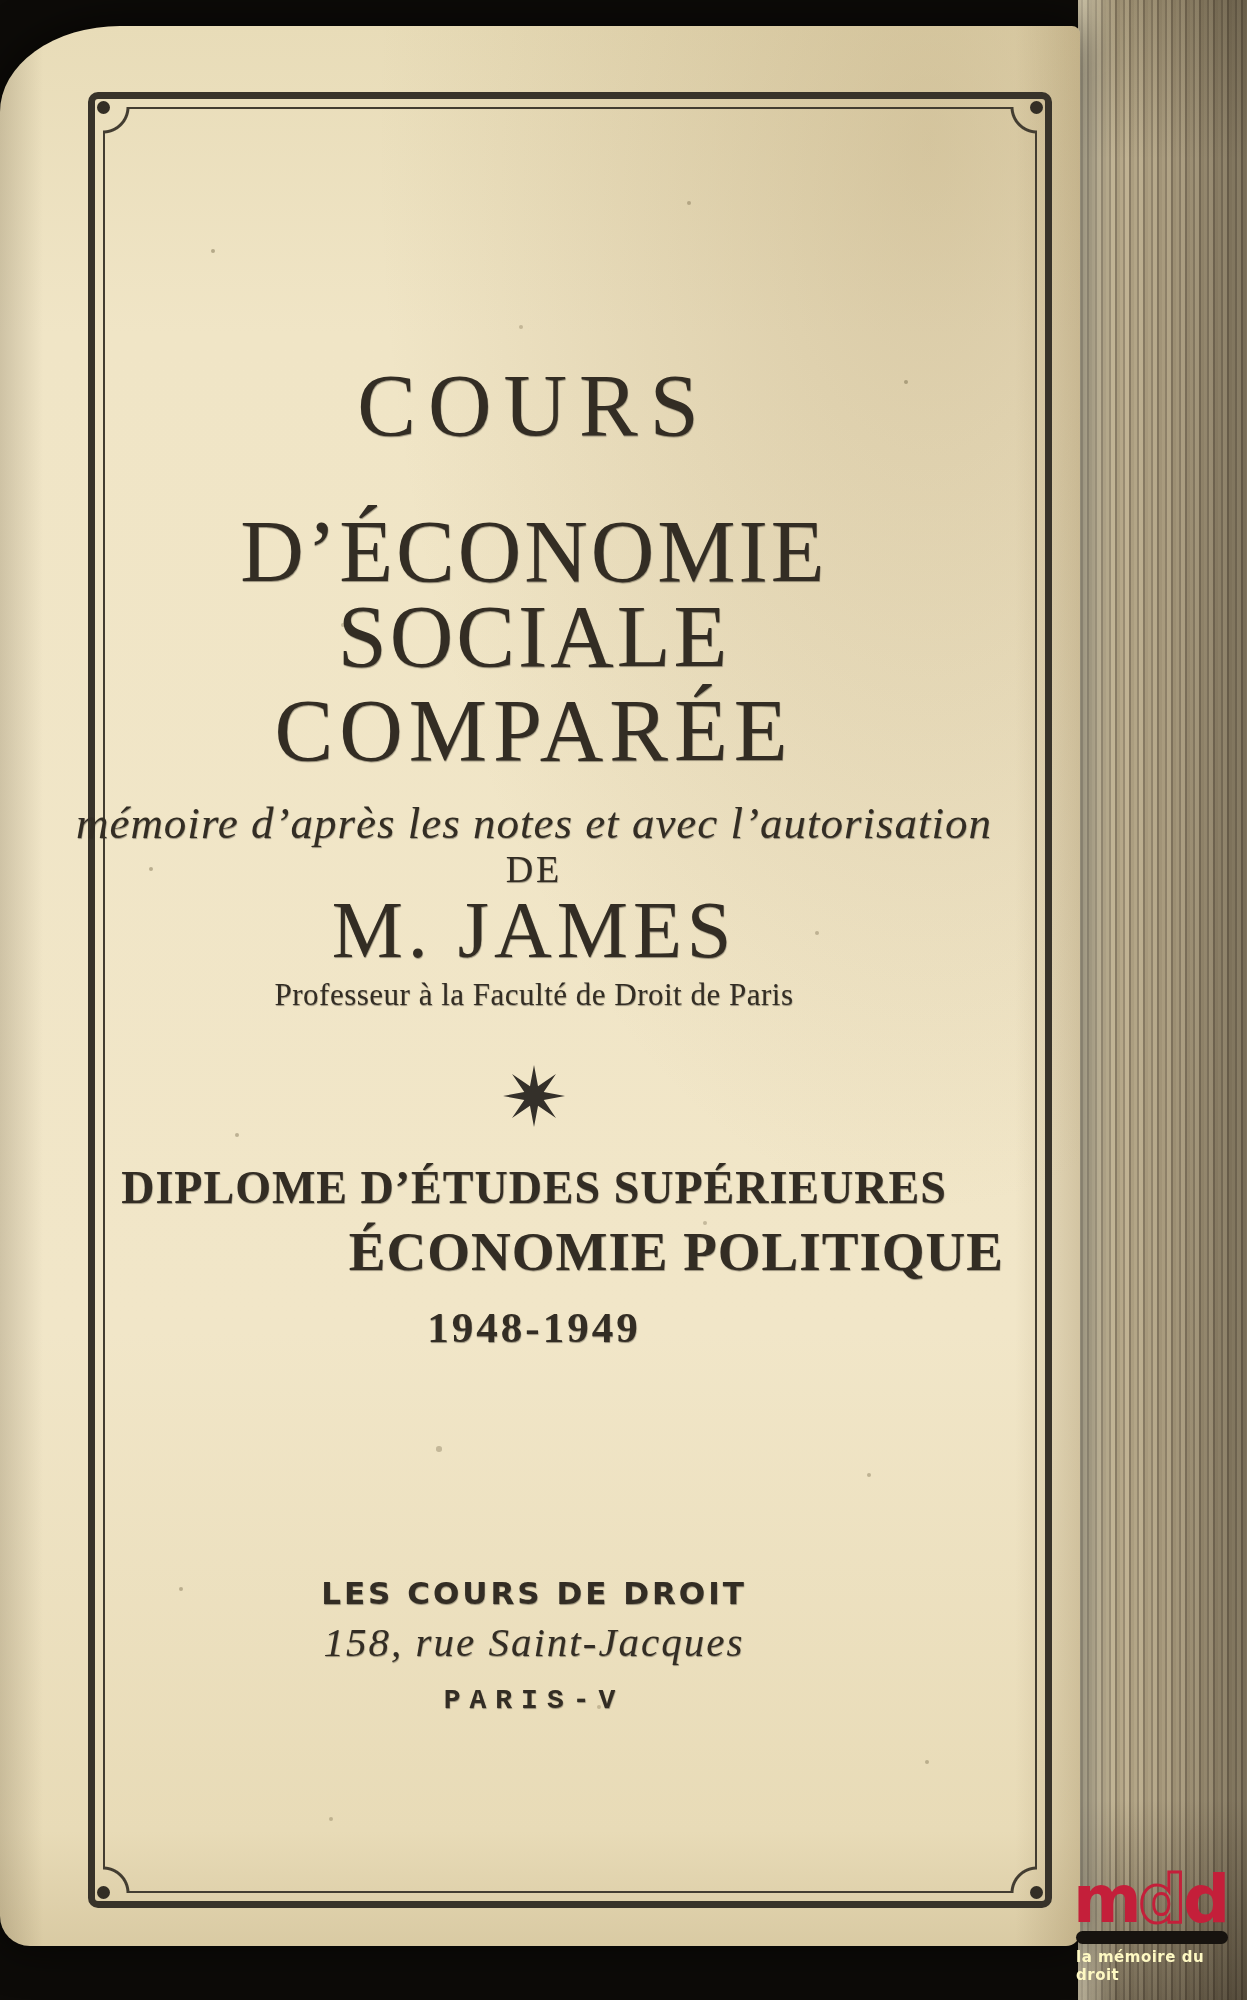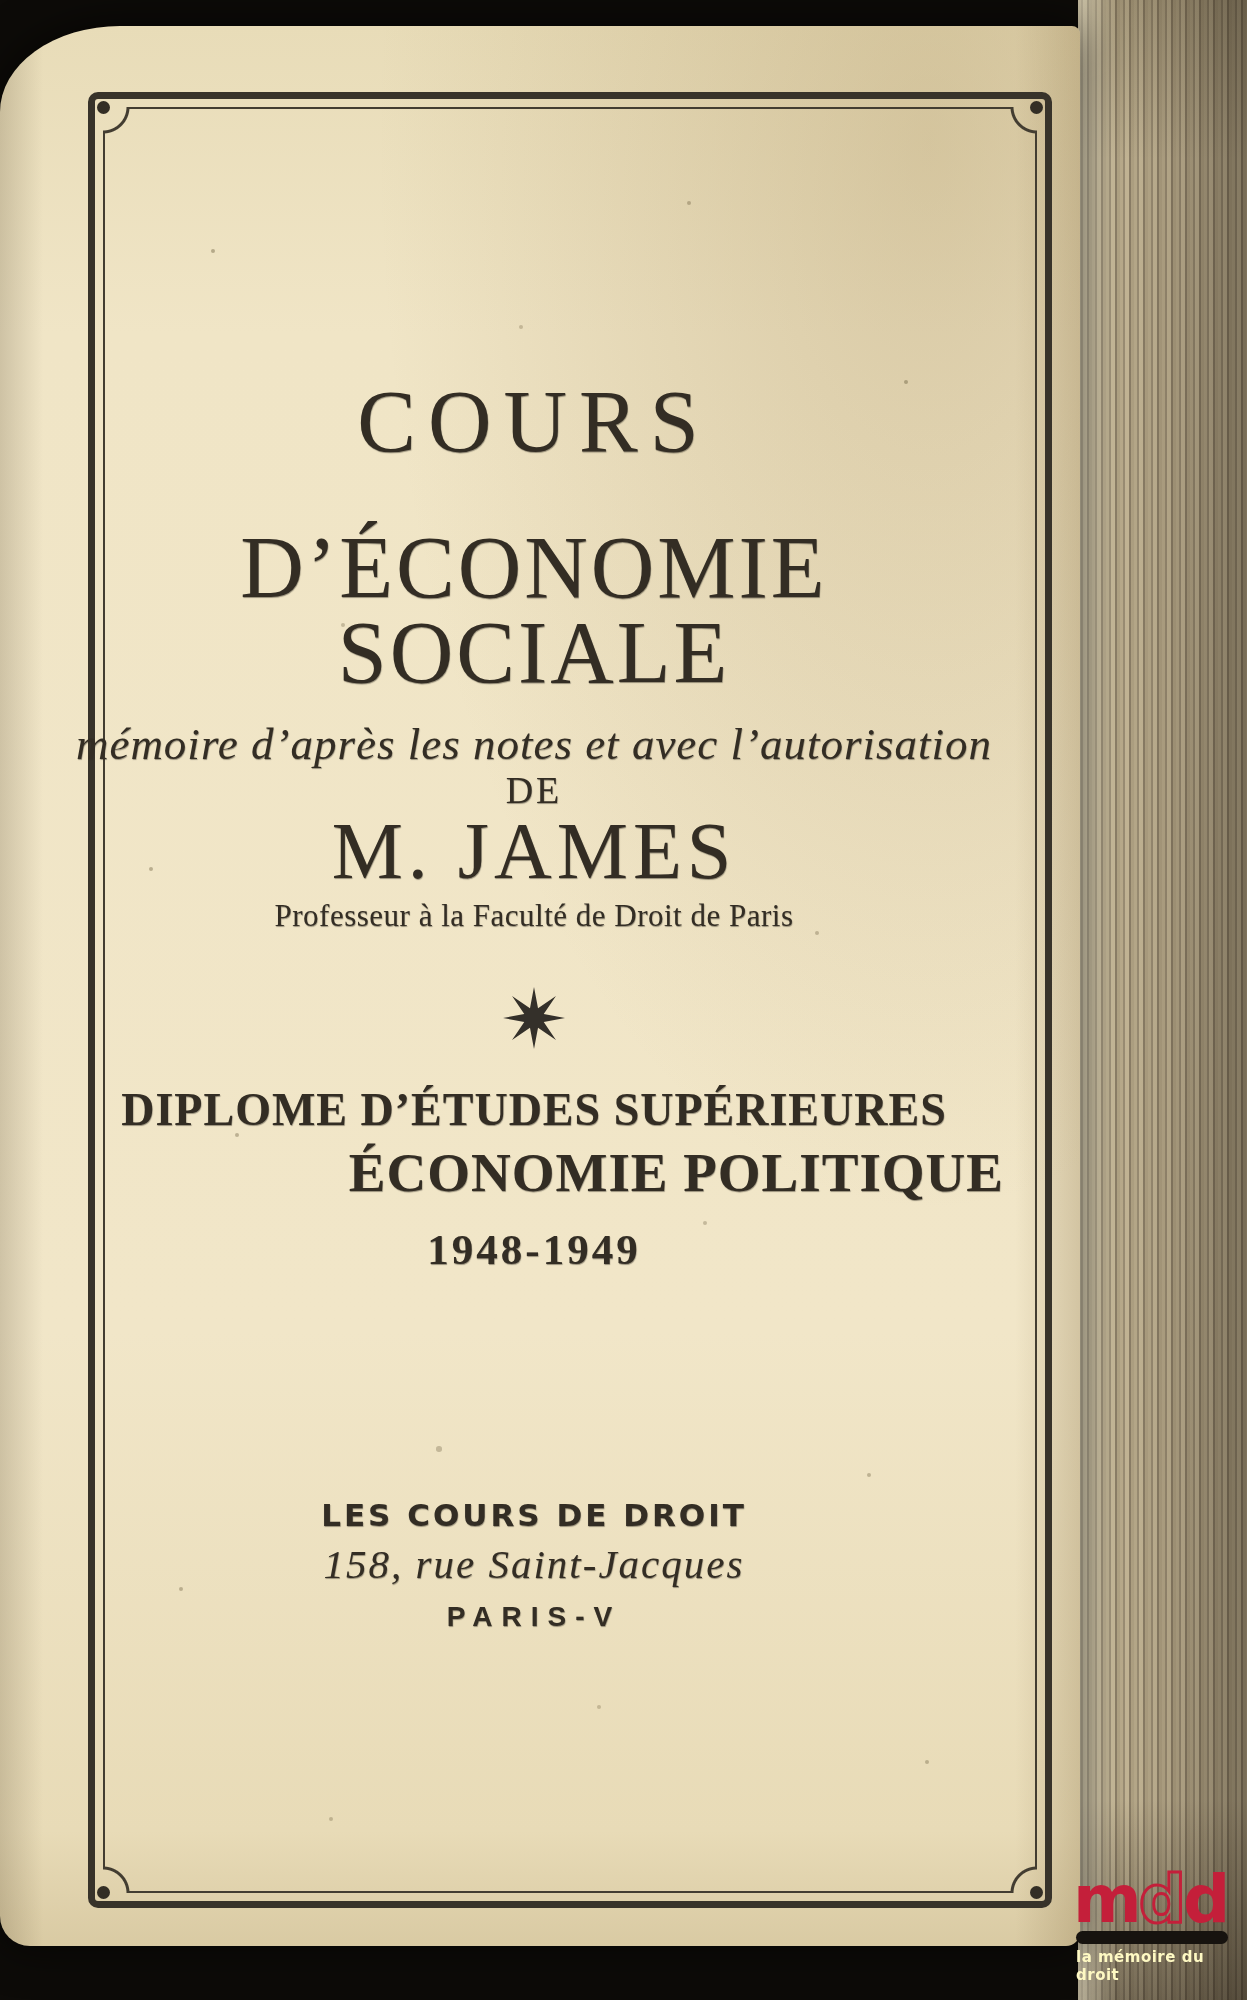--- a/index.html
+++ b/index.html
@@ -57,40 +57,40 @@
   .fi-bottom{bottom:0;left:26px;right:26px;height:2px;}
   .fi-left{left:0;top:26px;bottom:26px;width:2px;}
   .fi-right{right:0;top:26px;bottom:26px;width:2px;}
   .arc{position:absolute;width:28px;height:28px;}
   .arc-tl{top:0;left:0;background:radial-gradient(circle at top left, rgba(0,0,0,0) 23px, #433d31 24px, #433d31 26px, rgba(0,0,0,0) 27px);}
   .arc-tr{top:0;right:0;background:radial-gradient(circle at top right, rgba(0,0,0,0) 23px, #433d31 24px, #433d31 26px, rgba(0,0,0,0) 27px);}
   .arc-br{bottom:0;right:0;background:radial-gradient(circle at bottom right, rgba(0,0,0,0) 23px, #433d31 24px, #433d31 26px, rgba(0,0,0,0) 27px);}
   .arc-bl{bottom:0;left:0;background:radial-gradient(circle at bottom left, rgba(0,0,0,0) 23px, #433d31 24px, #433d31 26px, rgba(0,0,0,0) 27px);}
   
   .content{
-    position:absolute;left:64px;top:16px;width:940px;text-align:center;
+    position:absolute;left:64px;top:0;width:940px;text-align:center;
     color:#332d24;
     text-shadow:0.5px 0.5px 0.9px rgba(47,42,34,.45);
   }
   .t-main{font-size:88px;line-height:.96;letter-spacing:3px;}
   .t-course{margin-top:338px;letter-spacing:12px;}
   .t-line2{margin-top:62px;}
   .t-line3{margin-top:10px;letter-spacing:6px;}
   .t-sub{margin-top:22px;font-style:italic;font-size:45px;line-height:1.2;letter-spacing:1px;}
   .t-de{font-size:38px;line-height:1;letter-spacing:3px;}
   .t-author{font-size:80px;line-height:1.05;letter-spacing:5px;}
   .t-prof{margin-top:4px;font-size:31px;line-height:1.2;letter-spacing:.5px;}
   .t-star{margin-top:52px;height:62px;}
   .t-star svg{height:62px;width:62px;}
   .t-dip1{margin-top:36px;font-size:46px;font-weight:bold;line-height:1.1;letter-spacing:1px;}
   .t-dip2{margin-top:8px;font-size:55px;font-weight:bold;line-height:1.1;letter-spacing:1px;text-align:right;}
   .t-years{margin-top:22px;font-size:43px;font-weight:bold;line-height:1.1;letter-spacing:3px;}
   .t-pub{margin-top:225px;font-family:"DejaVu Sans", sans-serif;font-size:31px;font-weight:bold;line-height:1.15;letter-spacing:3px;}
   .t-addr{margin-top:8px;font-style:italic;font-size:41px;line-height:1.1;letter-spacing:2px;}
-  .t-city{margin-top:14px;font-family:Liberation Sans, sans-serif;font-size:28px;font-weight:bold;line-height:1.15;letter-spacing:9px;}
+  .t-city{margin-top:20px;font-family:Liberation Mono, monospace;font-size:28px;font-weight:bold;line-height:1.15;letter-spacing:9px;}
   
   .watermark{position:absolute;right:4px;bottom:16px;width:170px;text-align:left;}
   .wm-logo{font-family:"DejaVu Sans", sans-serif;font-weight:bold;font-size:66px;line-height:.85;color:#c41f3a;letter-spacing:-3px;text-shadow:none;}
   .wm-outline{color:rgba(0,0,0,0);-webkit-text-stroke:3px #c41f3a;}
   .wm-bar{width:152px;height:13px;background:#17130f;border-radius:7px;margin:3px 0 4px 3px;}
   .wm-tagline{font-family:"DejaVu Sans", sans-serif;font-weight:bold;font-size:15px;color:#fef9c3;letter-spacing:.5px;margin-left:3px;}
 </style>
 </head>
 <body>
 
@@ -112,20 +112,21 @@
       <div class="arc arc-tl"></div>
       <div class="arc arc-tr"></div>
       <div class="arc arc-br"></div>
       <div class="arc arc-bl"></div>
     </div>
   </div>
 
   <div class="content">
     <div class="t-main t-course">COURS</div>
     <div class="t-main t-line2">D’ÉCONOMIE SOCIALE</div>
+    <div class="t-main t-line3">COMPARÉE</div>
     <div class="t-sub">mémoire d’après les notes et avec l’autorisation</div>
     <div class="t-de">DE</div>
     <div class="t-author">M. JAMES</div>
     <div class="t-prof">Professeur à la Faculté de Droit de Paris</div>
     <div class="t-star">
       <svg viewBox="0 0 100 100" xmlns="http://www.w3.org/2000/svg">
         <polygon fill="#34302a" points="50,0 56.5,34.3 85.4,14.6 65.7,43.5 100,50 65.7,56.5 85.4,85.4 56.5,65.7 50,100 43.5,65.7 14.6,85.4 34.3,56.5 0,50 34.3,43.5 14.6,14.6 43.5,34.3"></polygon>
       </svg>
     </div>
     <div class="t-dip1">DIPLOME D’ÉTUDES SUPÉRIEURES</div>

